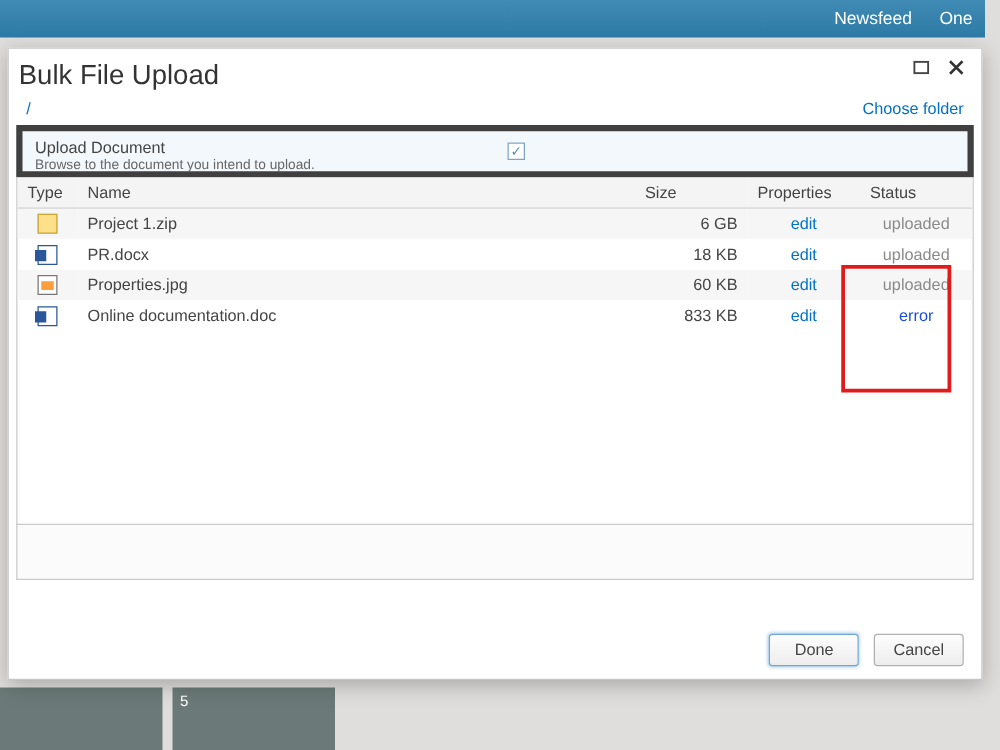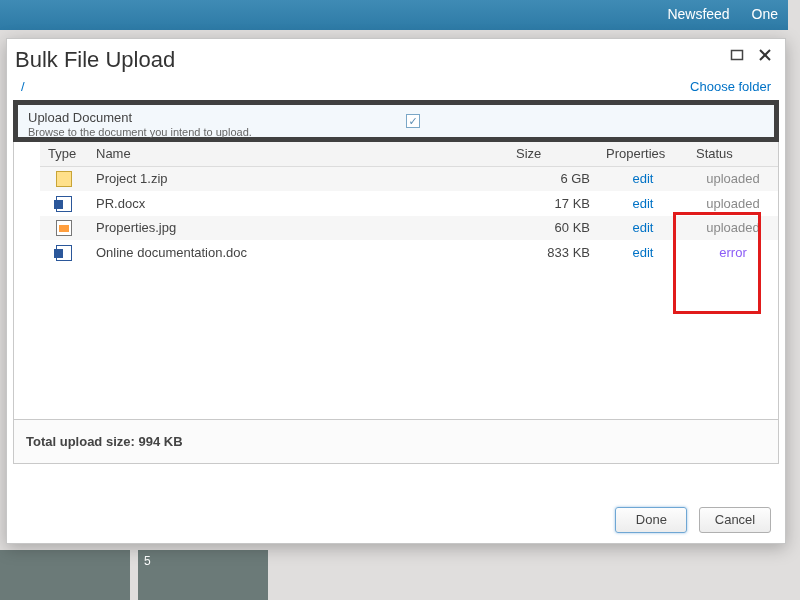--- a/index.html
+++ b/index.html
@@ -27,35 +27,35 @@
   .path-row .path { color:#0072c6; }
   .path-row .choose { color:#0072c6; cursor:pointer; }
 
   .upload-band { margin:0 6px; border:5px solid #404040; background:#f3f8fc; display:flex; height:42px; }
   .upload-left { flex:0 0 50%; padding:5px 10px; }
   .upload-left .t1 { font-size:13px; color:#444; }
   .upload-left .t2 { font-size:11px; color:#666; margin-top:1px; }
   .upload-right { flex:1; display:flex; align-items:center; padding-left:10px; }
   .chk { width:14px; height:14px; border:1px solid #7aa7c7; background:#fff; display:inline-flex; align-items:center; justify-content:center; font-size:11px; color:#5b8db3; margin-right:8px; }
 
-  .table-wrap { margin:0 6px; border:1px solid #c9c9c9; border-top:none; height:278px; background:#fff; overflow:hidden;padding-left:26px; }
+  .table-wrap { margin:0 6px; border:1px solid #c9c9c9; border-top:none; height:278px; background:#fff; overflow:hidden; }
   table.grid { border-collapse:collapse; width:100%; table-layout:fixed; }
   table.grid th { background:#f4f4f4; border-bottom:1px solid #dcdcdc; padding:4px 8px; font-weight:normal; font-size:13px; color:#444; text-align:left; height:24px; }
   table.grid td { padding:4px 8px; height:24px; font-size:13px; color:#444; }
   tr.odd { background:#f6f6f6; }
   col.type  { width:48px; }
   col.name  { }
   col.size  { width:90px; }
   col.prop  { width:90px; }
   col.stat  { width:90px; }
   th.size, td.size { text-align:right; padding-right:12px; }
   th.center, td.center { text-align:center; }
   .edit-link { color:#0072c6; cursor:pointer; }
   .status-uploaded { color:#8a8a8a; }
-  .status-error { color:#8b5cf6; }
+  .status-error { color:#1d4ed8; }
   .status-highlight { position:absolute; border:3px solid #e11b1b; }
 
   .file-icon { width:16px; height:16px; display:inline-block; border:1px solid #888; background:#fff; position:relative; vertical-align:middle; }
   .file-icon.zip { background:#ffe08a; border-color:#c8a436; }
   .file-icon.doc { background:#fff; border-color:#2b579a; }
   .file-icon.doc::after { content:""; position:absolute; left:-3px; top:3px; width:9px; height:9px; background:#2b579a; }
   .file-icon.jpg { background:#fff; border-color:#777; }
   .file-icon.jpg::after { content:""; position:absolute; left:2px; top:4px; width:10px; height:7px; background:#ff9e3d; }
 
   .footer1 { margin:0 6px; border:1px solid #c9c9c9; border-top:none; background:#fbfbfb; height:44px; display:flex; align-items:center; justify-content:space-between; padding:0 12px; }
@@ -144,21 +144,21 @@
           <tr class="odd">
             <td class="center"><span class="file-icon zip"></span></td>
             <td>Project 1.zip</td>
             <td class="size">6 GB</td>
             <td class="center"><span class="edit-link">edit</span></td>
             <td class="center"><span class="status-uploaded">uploaded</span></td>
           </tr>
           <tr class="">
             <td class="center"><span class="file-icon doc"></span></td>
             <td>PR.docx</td>
-            <td class="size">17 KB</td>
+            <td class="size">18 KB</td>
             <td class="center"><span class="edit-link">edit</span></td>
             <td class="center"><span class="status-uploaded">uploaded</span></td>
           </tr>
           <tr class="odd">
             <td class="center"><span class="file-icon jpg"></span></td>
             <td>Properties.jpg</td>
             <td class="size">60 KB</td>
             <td class="center"><span class="edit-link">edit</span></td>
             <td class="center"><span class="status-uploaded">uploaded</span></td>
           </tr>
@@ -169,23 +169,20 @@
             <td class="center"><span class="edit-link">edit</span></td>
             <td class="center"><span class="status-error">error</span></td>
           </tr>
         </tbody>
     </table>
   </div>
 
   <div class="status-highlight" style="left:666px; top:173px; width:88px; height:102px;"></div>
 
   <div class="footer1">
-    <span class="total-size">
-      <span>Total upload size: </span><span>994 KB</span>
-    </span>
   </div>
 
   <div class="footer2">
     <span class="btn primary">Done</span>
     <span class="btn">Cancel</span>
   </div>
 
 </div>
 
 </body></html>

